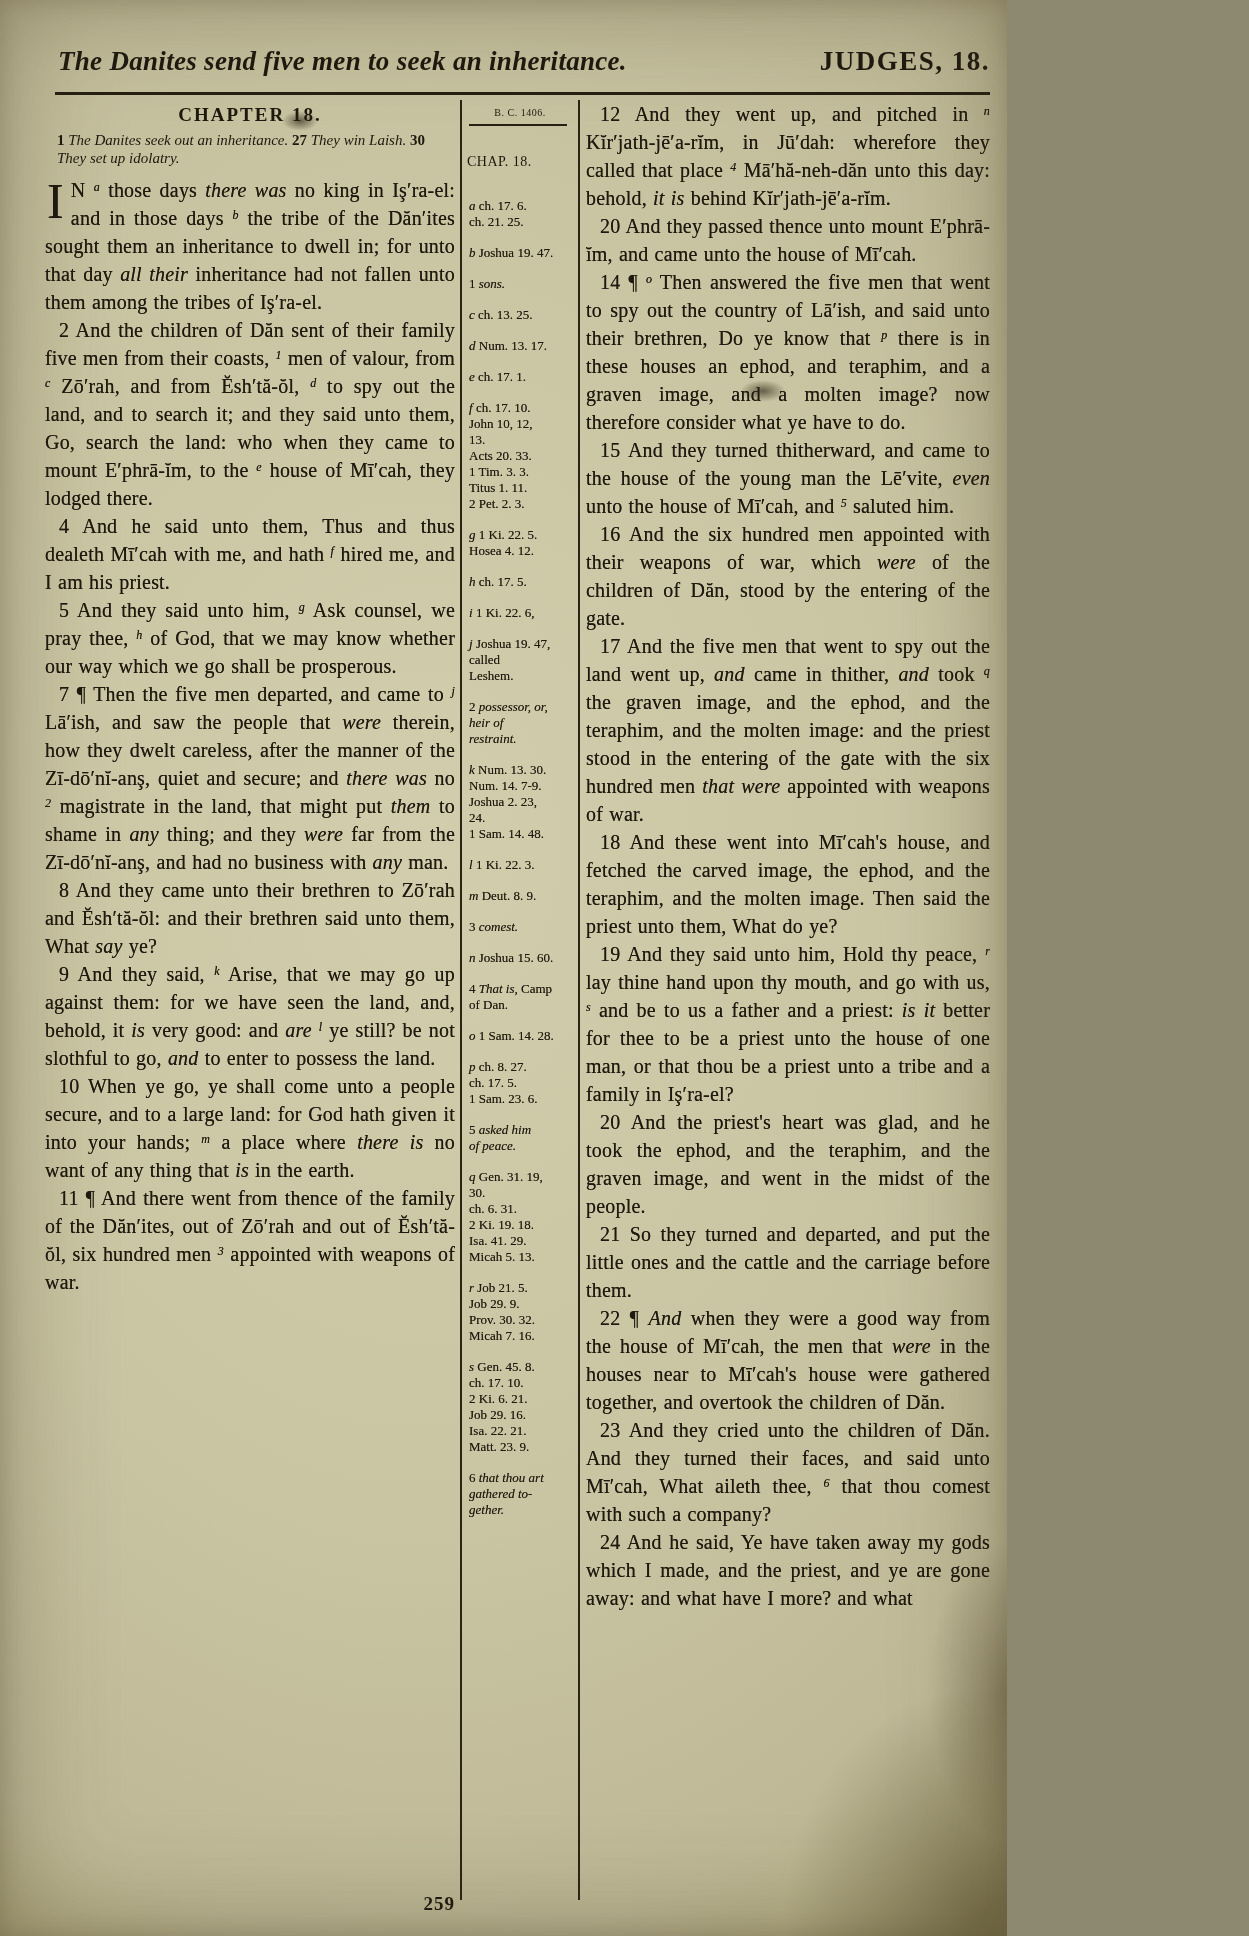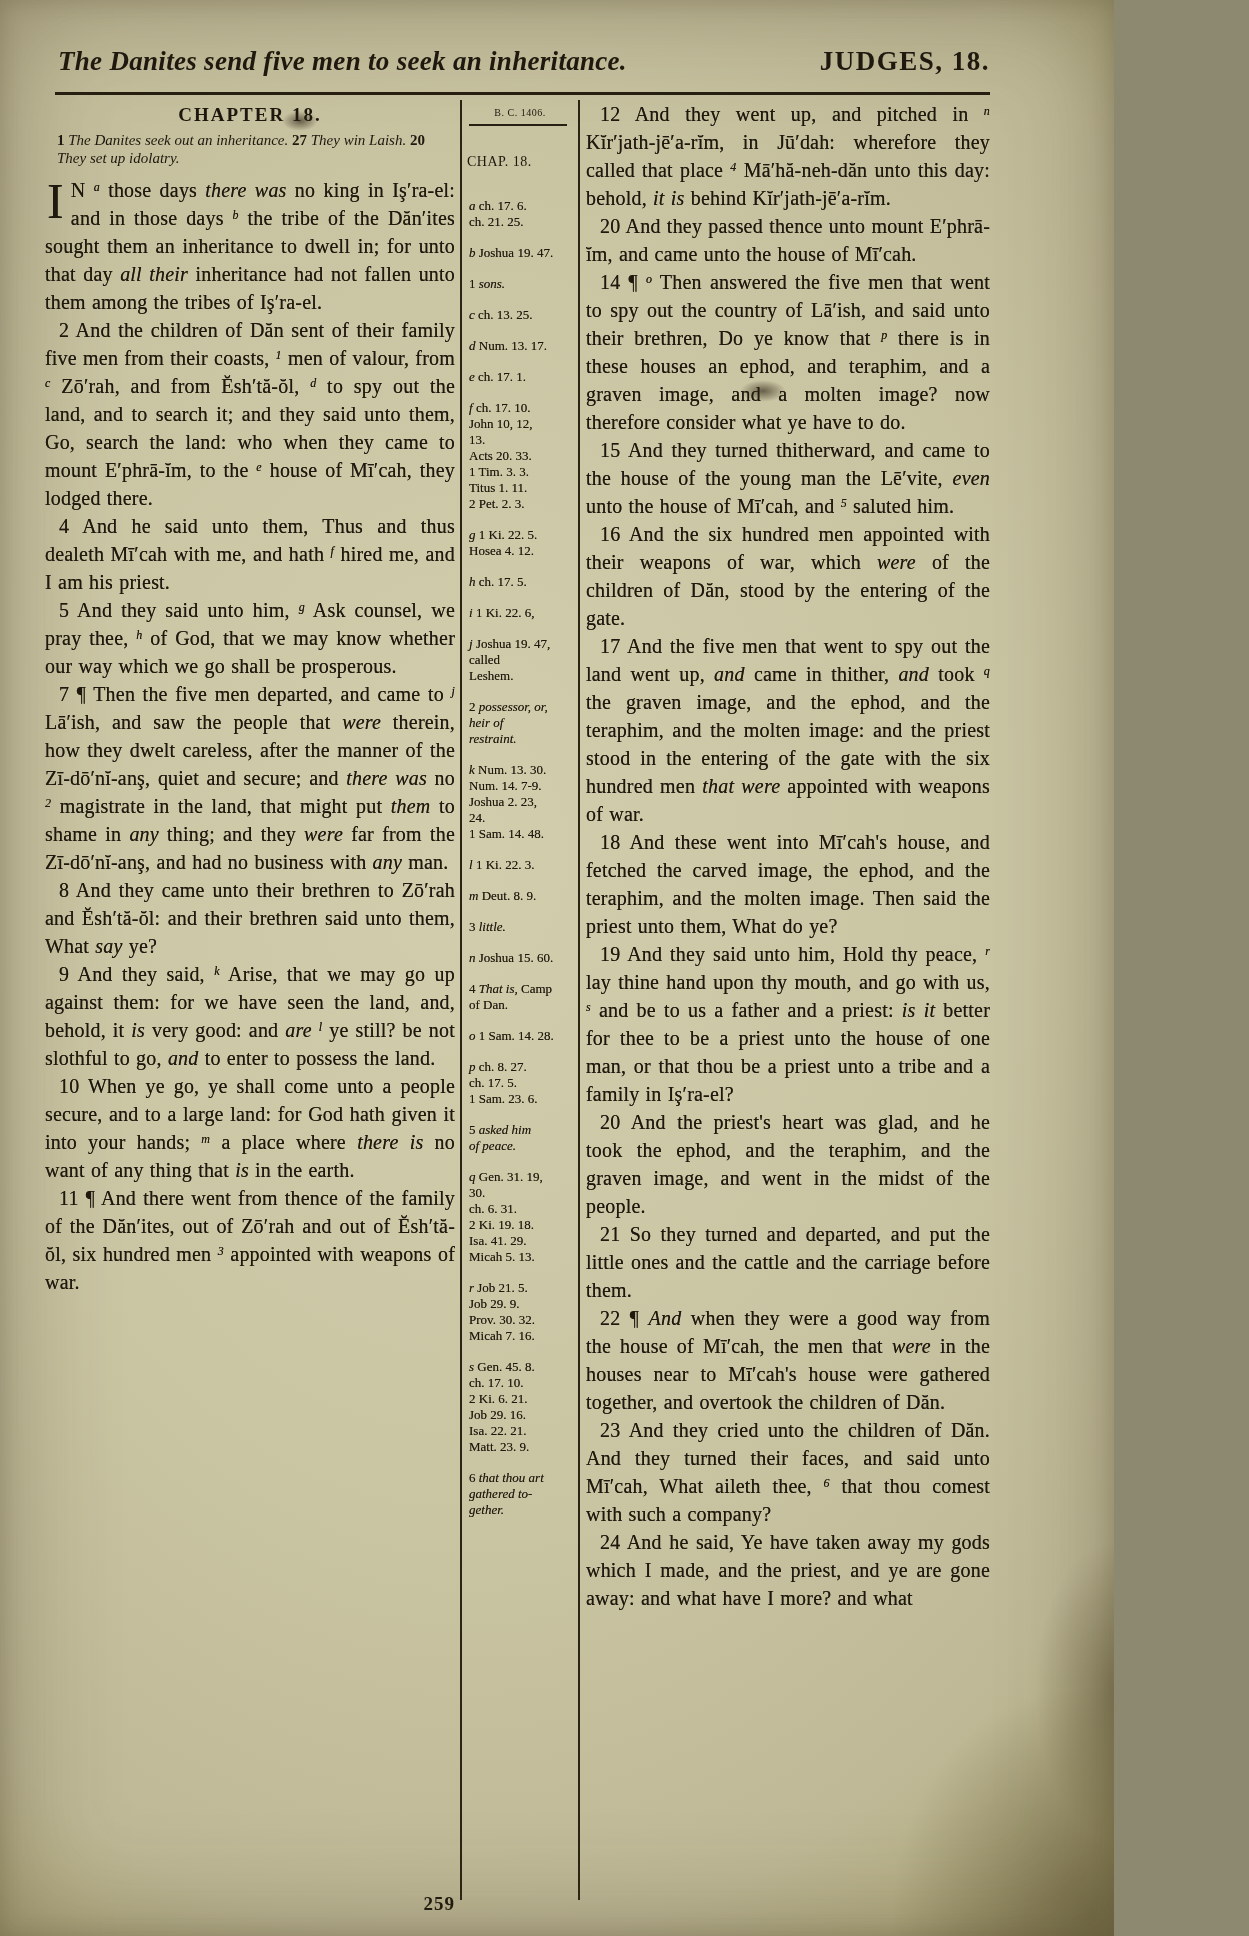--- a/index.html
+++ b/index.html
@@ -1,18 +1,18 @@
 <!DOCTYPE html>
 <html><head>
 <meta charset="utf-8">
 <style>
   * { margin:0; padding:0; box-sizing:border-box; }
   html,body { background:#8d8870; }
   .page {
-    position:relative; width:1114px; height:1936px; overflow:hidden;
+    position:relative; width:1007px; height:1936px; overflow:hidden;
     font-family:"Liberation Serif","DejaVu Serif",serif;
     color:#1e180e;
     background:
       radial-gradient(ellipse 980px 1300px at 42% 44%, #d2cdac 0%, #c9c4a2 52%, #beb896 84%, #aea878 100%);
   }
   .page::after {
     content:""; position:absolute; inset:0; pointer-events:none;
     box-shadow: inset 0 0 110px rgba(70,58,32,.40), inset 0 0 22px rgba(70,58,32,.22);
   }
 
@@ -68,21 +68,21 @@
     <span class="head-left">The Danites send five men to seek an inheritance.</span>
     <span class="head-right">JUDGES, 18.</span>
   </div>
   <div class="header-rule"></div>
 
   <div class="vrule vrule-1"></div>
   <div class="vrule vrule-2"></div>
 
   <div class="col-left">
     <div class="chapter-heading">CHAPTER 18.</div>
-    <div class="chapter-summary"><b>1</b> <i>The Danites seek out an inheritance.</i> <b>27</b> <i>They win Laish.</i> <b>20</b> <i>They set up idolatry.</i></div>
+    <div class="chapter-summary"><b>1</b> <i>The Danites seek out an inheritance.</i> <b>27</b> <i>They win Laish.</i> <b>30</b> <i>They set up idolatry.</i></div>
     <p class="verse first"><span class="dropcap">I</span><span>N <sup>a</sup> those days <i>there was</i> no king in Iş′ra-el: and in those days <sup>b</sup> the tribe of the Dăn′ites sought them an inheritance to dwell in; for unto that day <i>all their</i> inheritance had not fallen unto them among the tribes of Iş′ra-el.</span></p>
     <p class="verse">2 And the children of Dăn sent of their family five men from their coasts, <sup>1</sup> men of valour, from <sup>c</sup> Zō′rah, and from Ĕsh′tă-ŏl, <sup>d</sup> to spy out the land, and to search it; and they said unto them, Go, search the land: who when they came to mount E′phrā-ĭm, to the <sup>e</sup> house of Mī′cah, they lodged there.</p>
     <p class="verse">4 And he said unto them, Thus and thus dealeth Mī′cah with me, and hath <sup>f</sup> hired me, and I am his priest.</p>
     <p class="verse">5 And they said unto him, <sup>g</sup> Ask counsel, we pray thee, <sup>h</sup> of God, that we may know whether our way which we go shall be prosperous.</p>
     <p class="verse">7 ¶ Then the five men departed, and came to <sup>j</sup> Lā′ish, and saw the people that <i>were</i> therein, how they dwelt careless, after the manner of the Zī-dō′nĭ-anş, quiet and secure; and <i>there was</i> no <sup>2</sup> magistrate in the land, that might put <i>them</i> to shame in <i>any</i> thing; and they <i>were</i> far from the Zī-dō′nĭ-anş, and had no business with <i>any</i> man.</p>
     <p class="verse">8 And they came unto their brethren to Zō′rah and Ĕsh′tă-ŏl: and their brethren said unto them, What <i>say</i> ye?</p>
     <p class="verse">9 And they said, <sup>k</sup> Arise, that we may go up against them: for we have seen the land, and, behold, it <i>is</i> very good: and <i>are</i> <sup>l</sup> ye still? be not slothful to go, <i>and</i> to enter to possess the land.</p>
     <p class="verse">10 When ye go, ye shall come unto a people secure, and to a large land: for God hath given it into your hands; <sup>m</sup> a place where <i>there is</i> no want of any thing that <i>is</i> in the earth.</p>
     <p class="verse">11 ¶ And there went from thence of the family of the Dăn′ites, out of Zō′rah and out of Ĕsh′tă-ŏl, six hundred men <sup>3</sup> appointed with weapons of war.</p>
   </div>
@@ -99,21 +99,21 @@
     <div class="ref"><i>e</i> ch. 17. 1.</div>
     <div class="ref"><i>f</i> ch. 17. 10.<br>John 10, 12,<br>13.<br>Acts 20. 33.<br>1 Tim. 3. 3.<br>Titus 1. 11.<br>2 Pet. 2. 3.</div>
     <div class="ref"><i>g</i> 1 Ki. 22. 5.<br>Hosea 4. 12.</div>
     <div class="ref"><i>h</i> ch. 17. 5.</div>
     <div class="ref"><i>i</i> 1 Ki. 22. 6,</div>
     <div class="ref"><i>j</i> Joshua 19. 47,<br>called<br>Leshem.</div>
     <div class="ref">2 <i>possessor, or,<br>heir of<br>restraint.</i></div>
     <div class="ref"><i>k</i> Num. 13. 30.<br>Num. 14. 7-9.<br>Joshua 2. 23,<br>24.<br>1 Sam. 14. 48.</div>
     <div class="ref"><i>l</i> 1 Ki. 22. 3.</div>
     <div class="ref"><i>m</i> Deut. 8. 9.</div>
-    <div class="ref">3 <i>little.</i></div>
+    <div class="ref">3 <i>comest.</i></div>
     <div class="ref"><i>n</i> Joshua 15. 60.</div>
     <div class="ref">4 <i>That is,</i> Camp<br>of Dan.</div>
     <div class="ref"><i>o</i> 1 Sam. 14. 28.</div>
     <div class="ref"><i>p</i> ch. 8. 27.<br>ch. 17. 5.<br>1 Sam. 23. 6.</div>
     <div class="ref">5 <i>asked him<br>of peace.</i></div>
     <div class="ref"><i>q</i> Gen. 31. 19,<br>30.<br>ch. 6. 31.<br>2 Ki. 19. 18.<br>Isa. 41. 29.<br>Micah 5. 13.</div>
     <div class="ref"><i>r</i> Job 21. 5.<br>Job 29. 9.<br>Prov. 30. 32.<br>Micah 7. 16.</div>
     <div class="ref"><i>s</i> Gen. 45. 8.<br>ch. 17. 10.<br>2 Ki. 6. 21.<br>Job 29. 16.<br>Isa. 22. 21.<br>Matt. 23. 9.</div>
     <div class="ref">6 <i>that thou art<br>gathered to-<br>gether.</i></div>
   </div>

